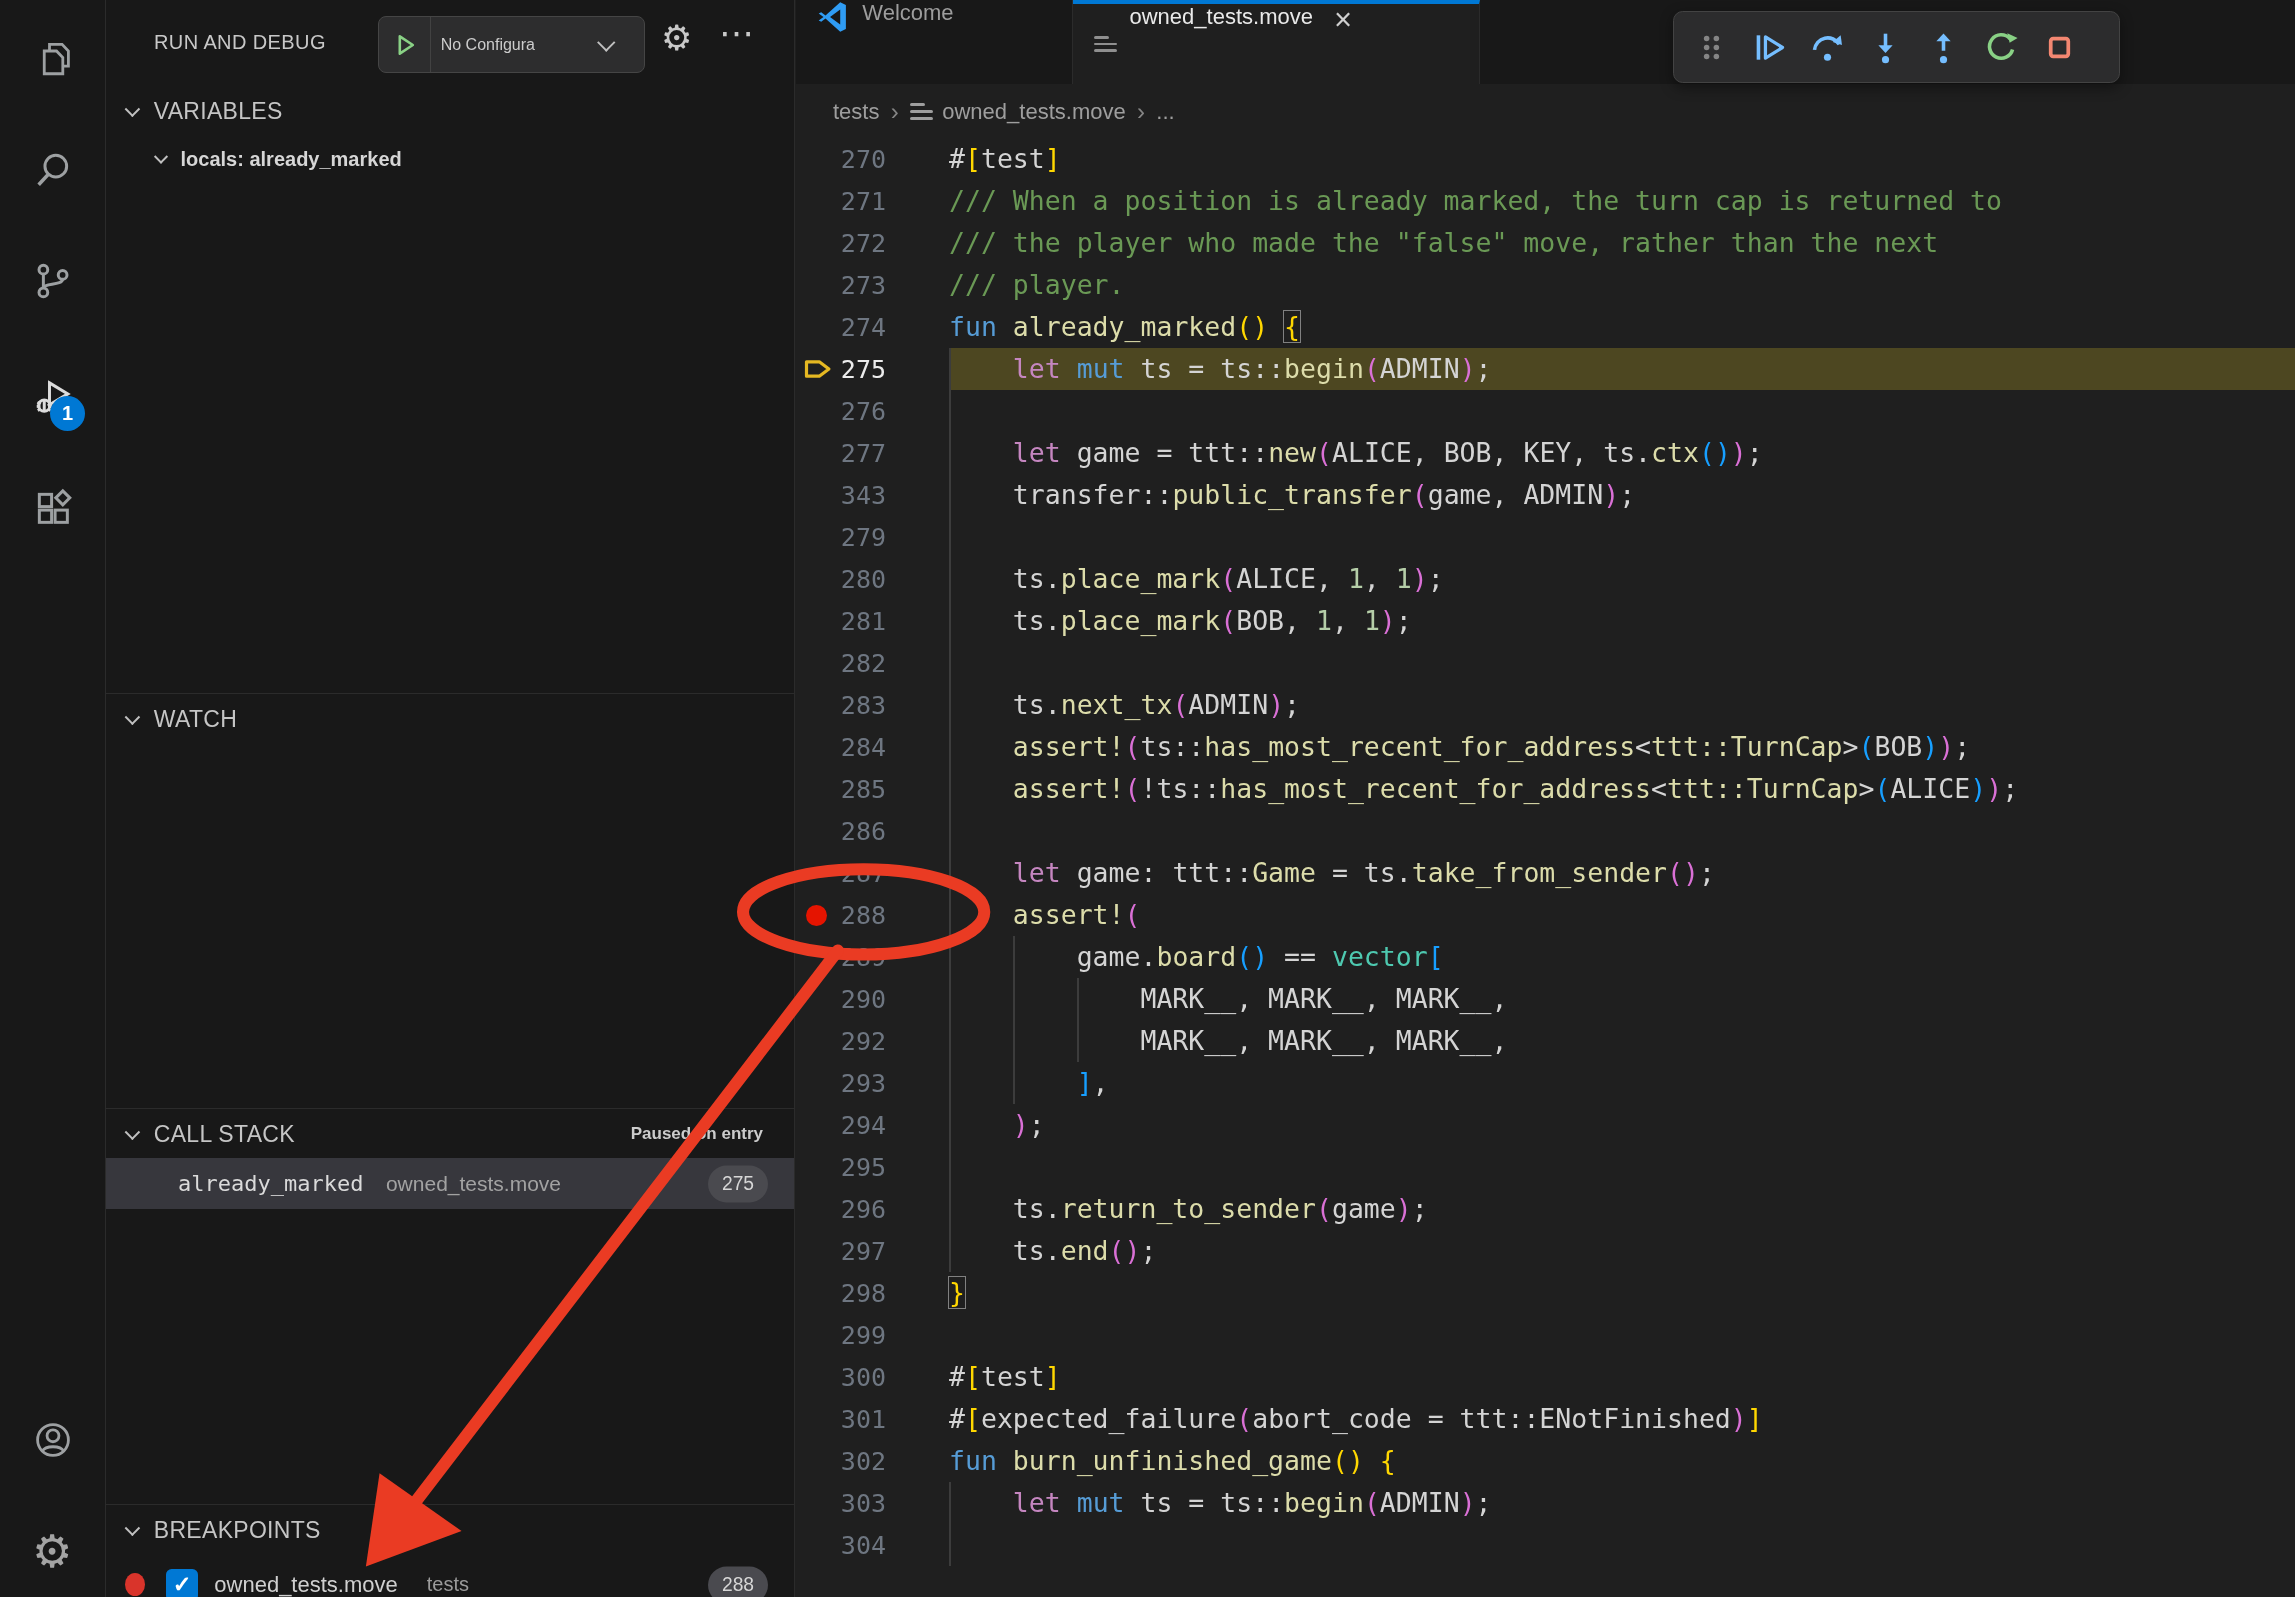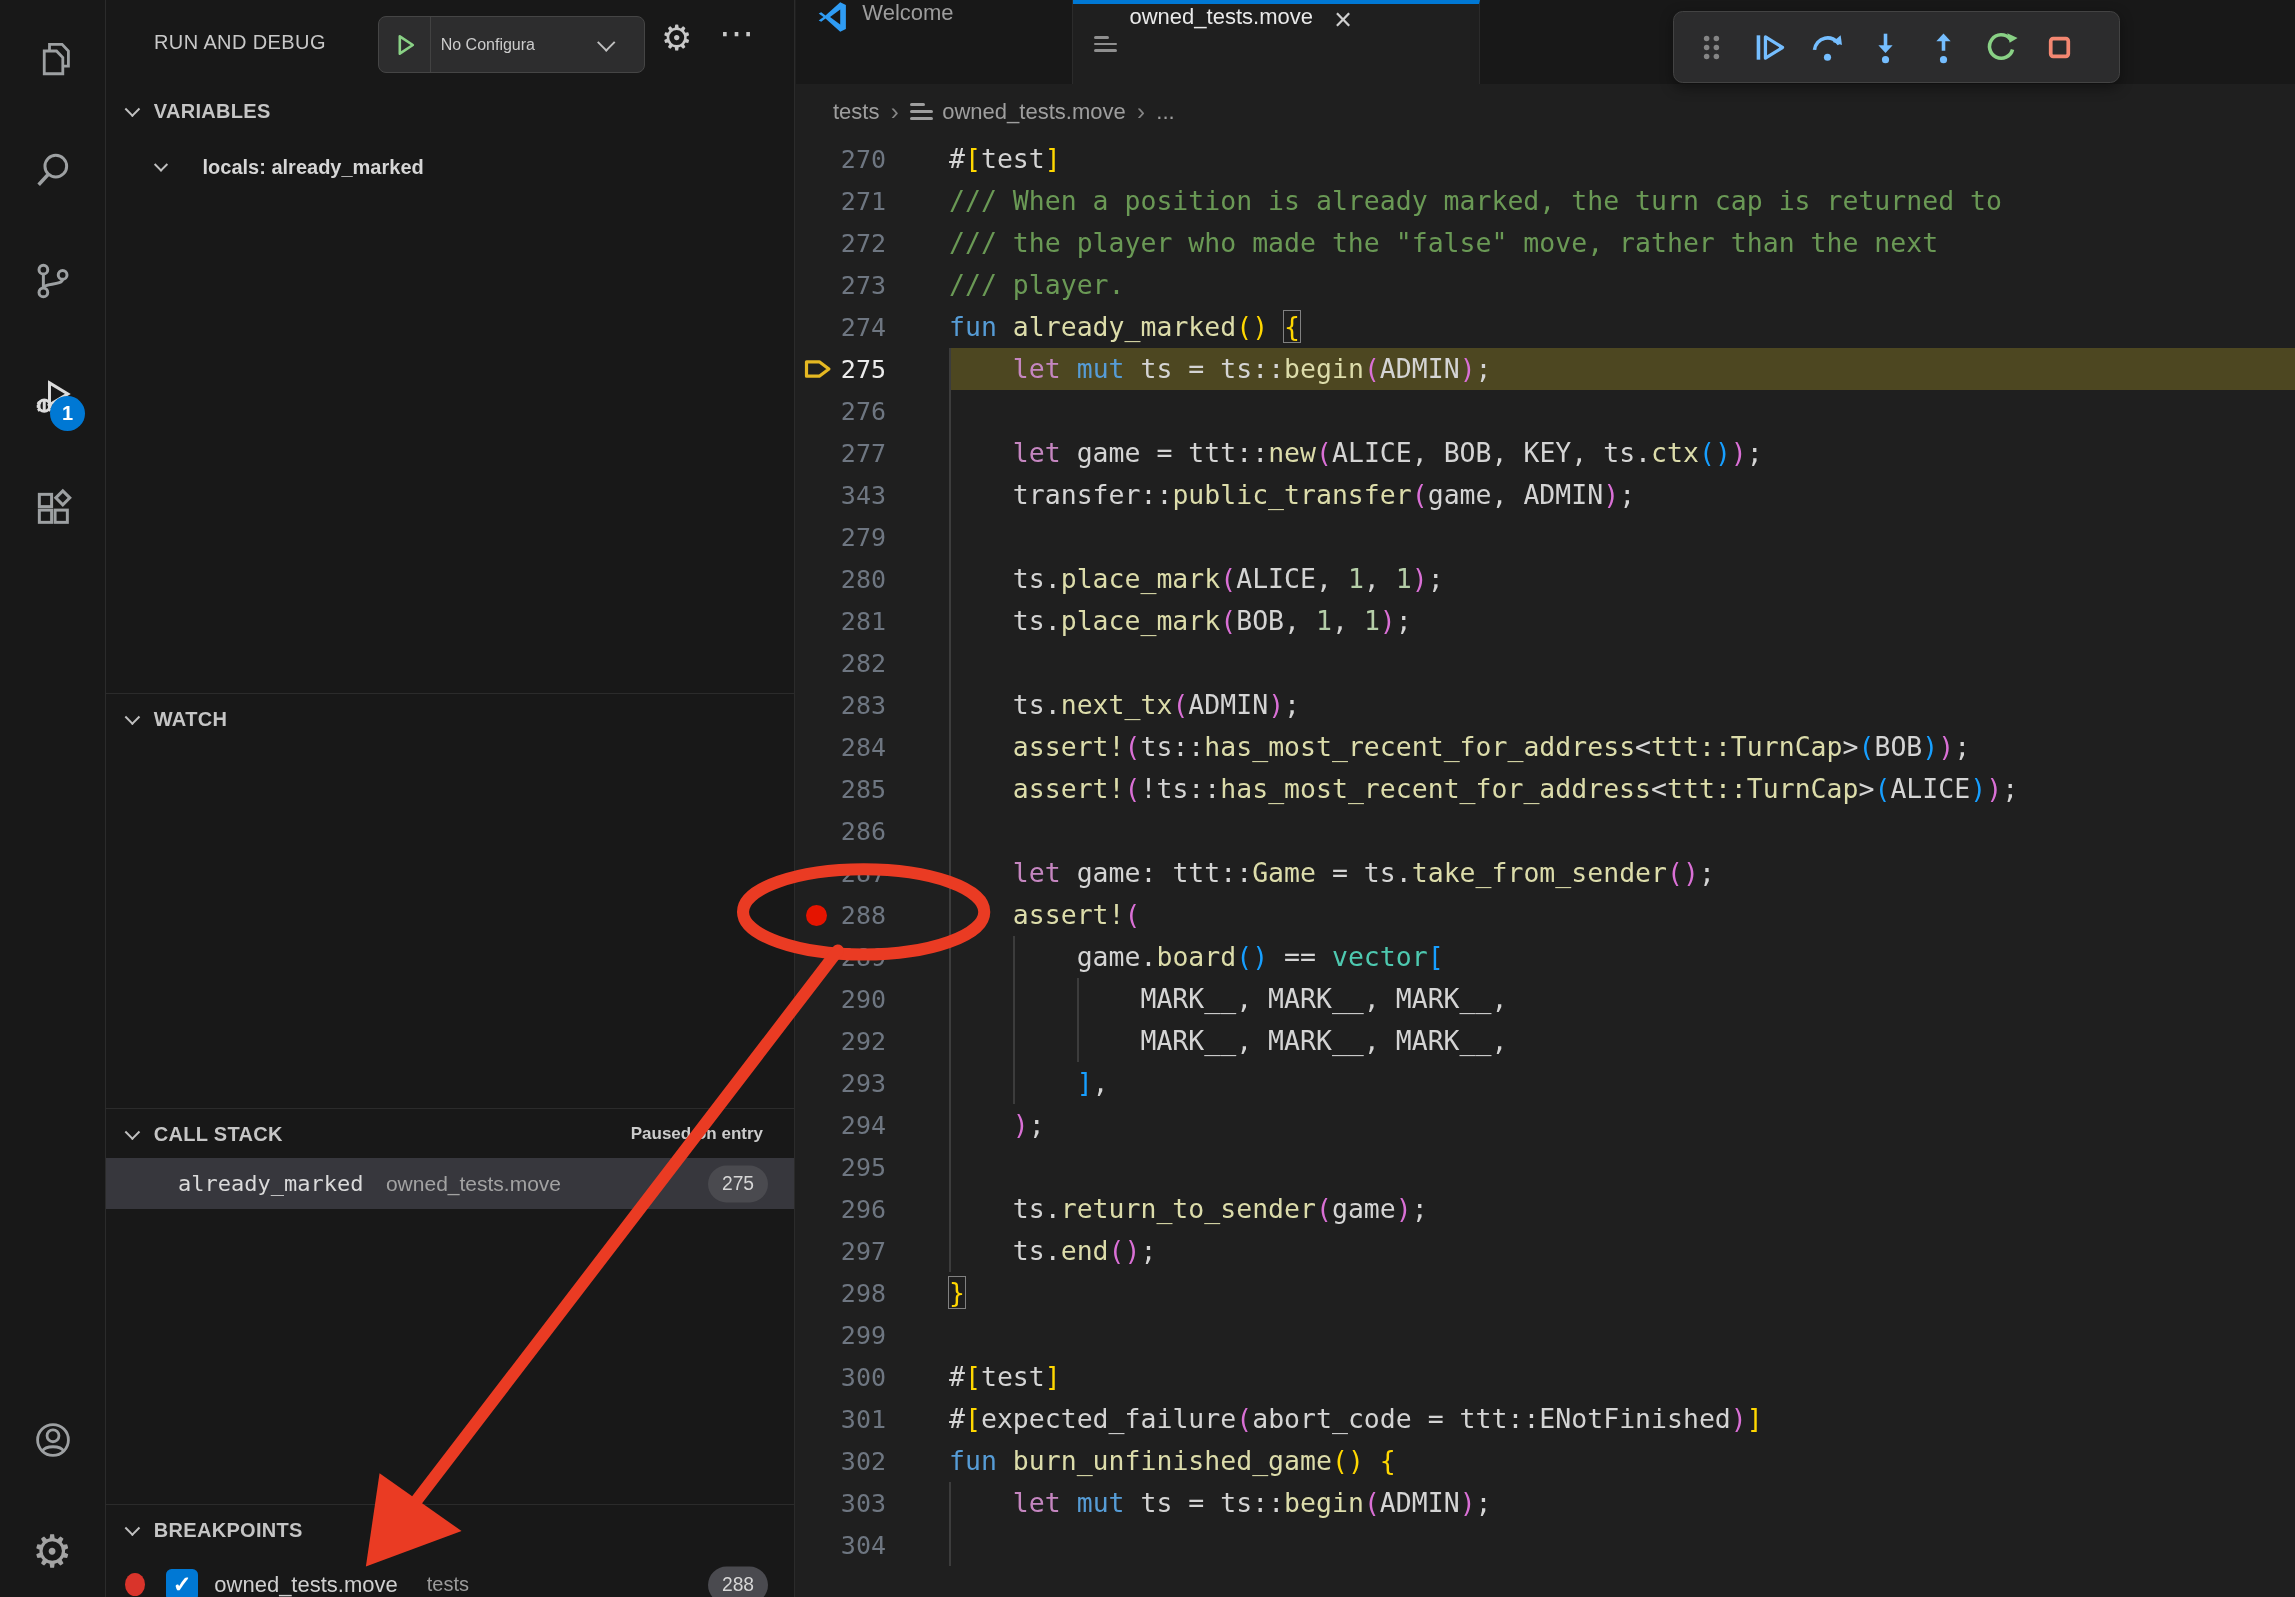--- a/index.html
+++ b/index.html
@@ -26,23 +26,23 @@
                border-right:0.8px solid #424242;}
   #config-label{width:158px;overflow:hidden;white-space:nowrap;font-size:16px;color:#cccccc;padding-left:9.7px;}
   .chev{display:inline-block;width:10.5px;height:10.5px;border-right:2.4px solid #c0c0c0;
         border-bottom:2.4px solid #c0c0c0;transform:rotate(45deg);}
   #config-chev{margin-left:1.6px;margin-top:-4.8px;}
   #gear-btn{position:absolute;left:555px;top:21px;}
   #more-btn{position:absolute;left:613px;top:13px;font-size:35px;color:#c8c8c8;letter-spacing:2.4px;}
   .sect-head{position:absolute;left:0;width:100%;height:42px;display:flex;align-items:center;}
   .sect-head .chev{margin-left:21px;margin-right:16px;width:8.8px;height:8.8px;
                    border-width:2.1px;transform:rotate(45deg) translate(-1.6px,-1.6px);}
-  .sect-label{font-size:20px;font-weight:700;color:#c5c5c5;letter-spacing:0.3px;}
+  .sect-label{font-size:23px;font-weight:400;color:#c5c5c5;letter-spacing:0.3px;}
   .sect-div{position:absolute;left:0;width:100%;border-top:1.6px solid #2b2b2b;}
-  #locals-row{position:absolute;left:0;top:146px;width:100%;height:42px;display:flex;align-items:center;gap:22px;}
+  #locals-row{position:absolute;left:0;top:138px;width:100%;height:42px;display:flex;align-items:center;}
   #locals-row .chev{margin-left:50px;margin-right:14.5px;width:8px;height:8px;border-width:2.1px;
                     transform:rotate(45deg) translate(-1.6px,-1.6px);}
   #locals-label{font-size:20px;font-weight:700;color:#d6d6d6;}
   #paused-status{position:absolute;right:31px;top:0;height:100%;display:flex;align-items:center;
                  font-size:17px;font-weight:700;color:#cccccc;}
   #stack-row{position:absolute;left:0;top:1158px;width:100%;height:51px;background:#37373d;
              display:flex;align-items:center;}
   #frame-name{margin-left:72px;font-family:"DejaVu Sans Mono",monospace;font-size:22px;color:#dadada;}
   #frame-file{margin-left:22.5px;font-size:21px;color:#a2a2a2;}
   .badge{position:absolute;right:26px;top:50%;transform:translateY(-50%);

